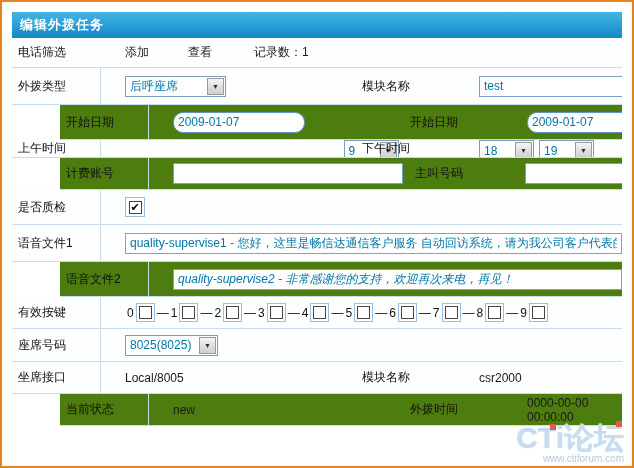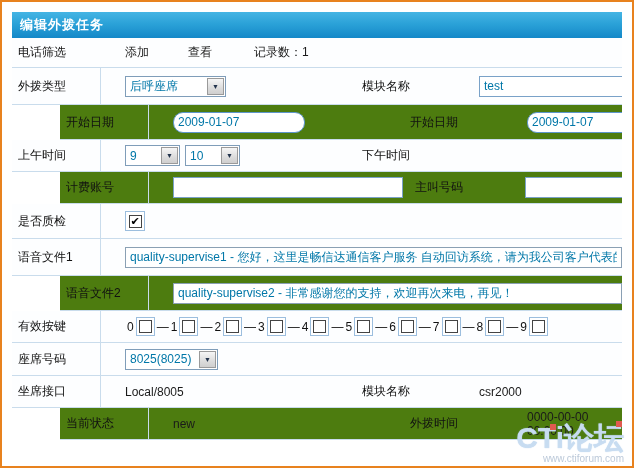--- a/index.html
+++ b/index.html
@@ -105,31 +105,41 @@
 
     <div class="row alt" style="height:35px;">
       <span class="row-label">开始日期</span>
       <input class="txt datebox" style="width: 132px;" value="2009-01-07">
       <span class="col2-label">开始日期</span>
       <div class="col2-content">
         <input class="txt datebox" style="width: 133px;" value="2009-01-07">
       </div>
     </div>
 
-    <div class="row" style="height:32px;">
+    <div class="row" style="height:18px;flex-direction:column;">
       <span class="row-label">上午时间</span>
       <div class="select gap8" style="width:55px;">
         <span class="select-value">9</span>
         <span class="select-btn">▼</span>
       </div>
       <div class="select" style="width:55px;">
         <span class="select-value">10</span>
         <span class="select-btn">▼</span>
       </div>
       <span class="col2-label">下午时间</span>
+      <div class="col2-content">
+        <div class="select gap8" style="width:55px;">
+          <span class="select-value">18</span>
+          <span class="select-btn">▼</span>
+        </div>
+        <div class="select" style="width:55px;">
+          <span class="select-value">19</span>
+          <span class="select-btn">▼</span>
+        </div>
+      </div>
     </div>
 
     <div class="row alt" style="height:32px;">
       <span class="row-label">计费账号</span>
       <input class="txt" style="width: 230px;" value="">
       <span class="col2-label" style="left:355px;">主叫号码</span>
       <div class="col2-content" style="left:465px;">
         <input class="txt" style="width: 163px;" value="">
       </div>
     </div>
@@ -141,21 +151,21 @@
       </span>
     </div>
 
     <div class="row" style="height:37px;">
       <span class="row-label">语音文件1</span>
       <input class="txt graybox" style="width: 507px;" value="quality-supervise1 - 您好，这里是畅信达通信客户服务 自动回访系统，请为我公司客户代表的服务">
     </div>
 
     <div class="row alt" style="height:35px;">
       <span class="row-label">语音文件2</span>
-      <input class="txt graybox" style="width: 515px;" value="quality-supervise2 - 非常感谢您的支持，欢迎再次来电，再见！">
+      <input class="txt graybox" style="width: 515px; font-style: italic;" value="quality-supervise2 - 非常感谢您的支持，欢迎再次来电，再见！">
     </div>
 
     <div class="row" style="height:32px; padding-left:115px;">
       <span class="row-label">有效按键</span>
       <span style="display:inline-flex; align-items:center;">
           <span class="vk-digit">0</span>
           <span class="cbx-outer" style="width: 19px; height: 19px;">
             <span class="cbx"></span>
           </span>
           <span class="vk-sep">—</span>

